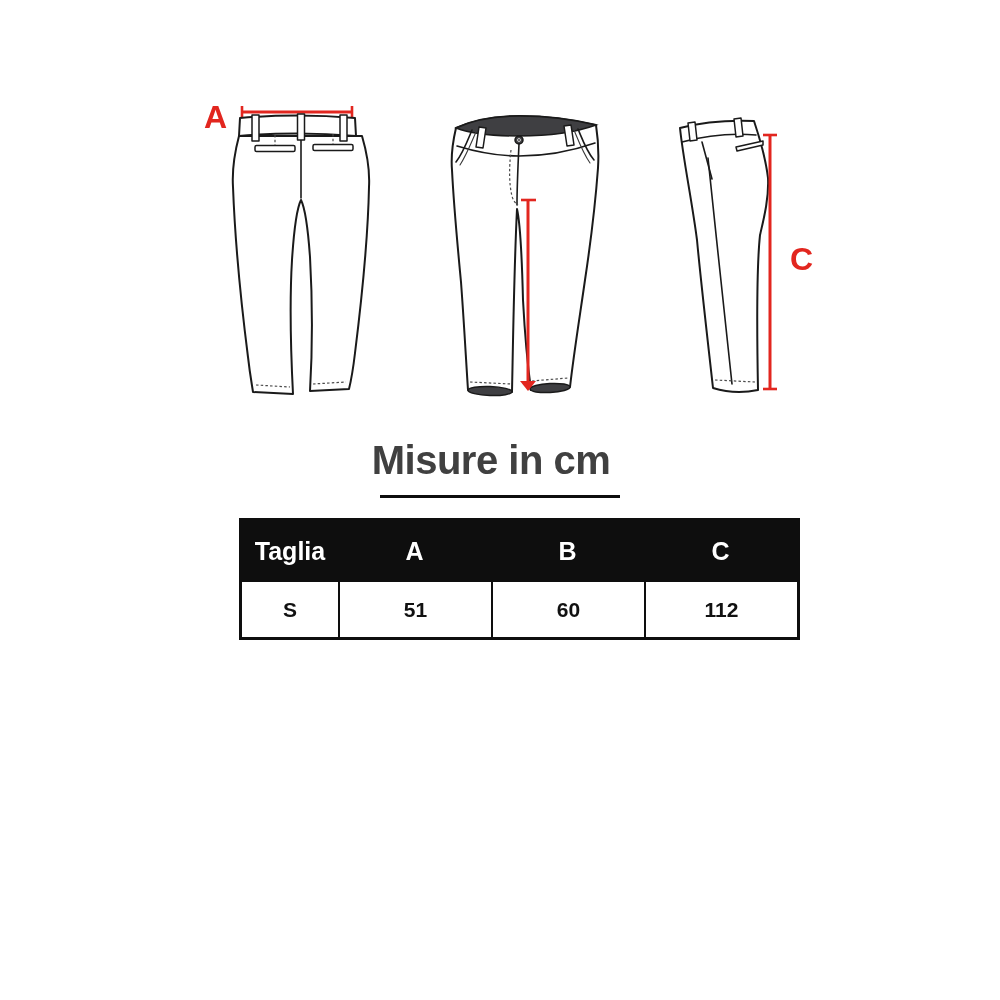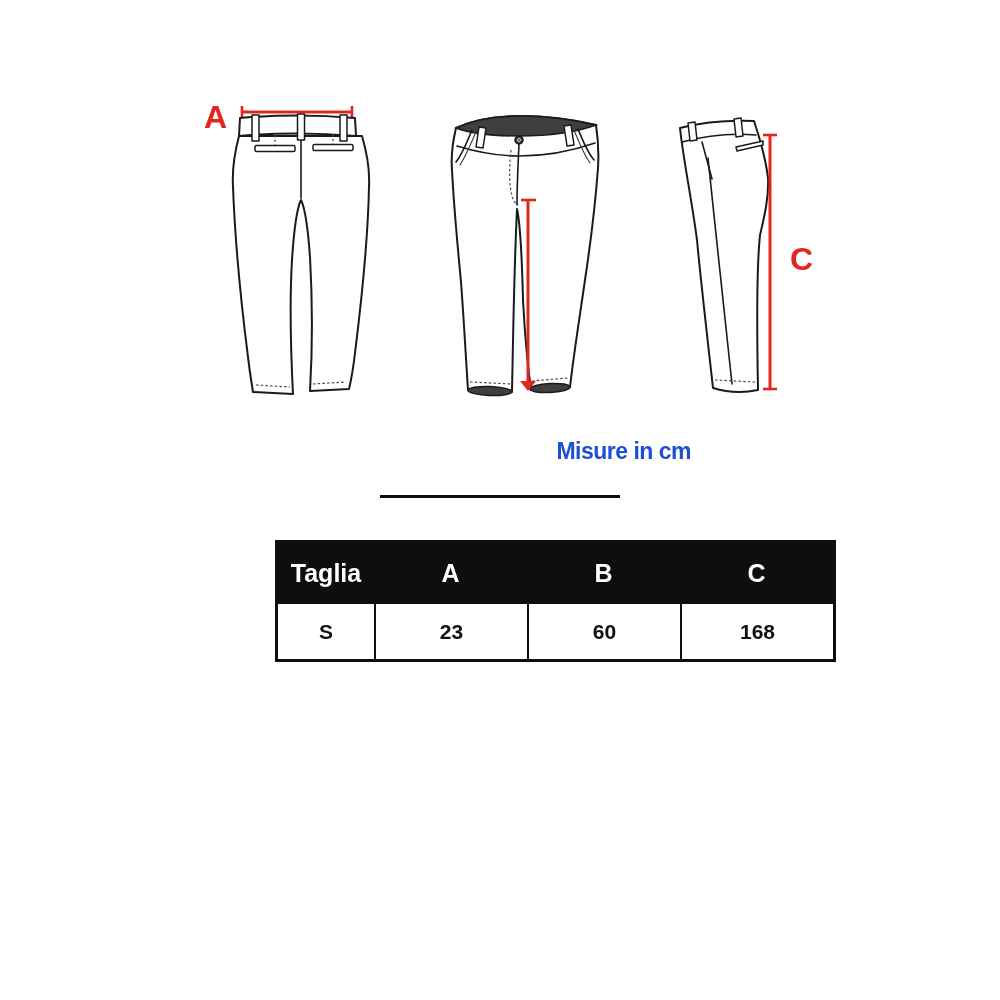--- a/index.html
+++ b/index.html
@@ -25,38 +25,37 @@
     line-height:1;
     letter-spacing:0;
   }
   #label-a{left:204px;top:101px;}
   #label-b{left:545px;top:243px;}
   #label-c{left:790px;top:243px;}
 
   .title{
     position:absolute;
     left:291px;top:438px;width:400px;
-    text-align:right;
-    color:#1d4ed8;
-    font-size:23px;
+    text-align:center;
+    color:#404040;
+    font-size:40px;
     font-weight:800;
     letter-spacing:-0.5px;
   }
   .title-underline{
     position:absolute;
     left:380px;top:495px;width:240px;height:3px;
     background:#0d0d0d;
   }
 
   .size-table{
     position:absolute;
-    left:239px;top:540px;width:561px;
+    left:239px;top:518px;width:561px;
     border:3px solid var(--table-bg);
     background:#ffffff;
-    margin-left:36px;
   }
   .trow{display:grid;grid-template-columns:96px 153px 153px 153px;}
   .thead{background:var(--table-bg);height:61px;}
   .thead .cell{
     color:#ffffff;font-size:25px;font-weight:700;
     display:flex;align-items:center;justify-content:center;
   }
   .tbody{height:55px;}
   .tbody .cell{
     color:#111111;font-size:21px;font-weight:700;
@@ -215,19 +214,19 @@
 
   <div class="size-table">
     <div class="trow thead">
       <div class="cell">Taglia</div>
       <div class="cell">A</div>
       <div class="cell">B</div>
       <div class="cell">C</div>
     </div>
     <div class="trow tbody">
       <div class="cell">S</div>
-      <div class="cell">23</div>
+      <div class="cell">51</div>
       <div class="cell">60</div>
-      <div class="cell">168</div>
+      <div class="cell">112</div>
     </div>
   </div>
 
 </div>
 
 </body></html>

